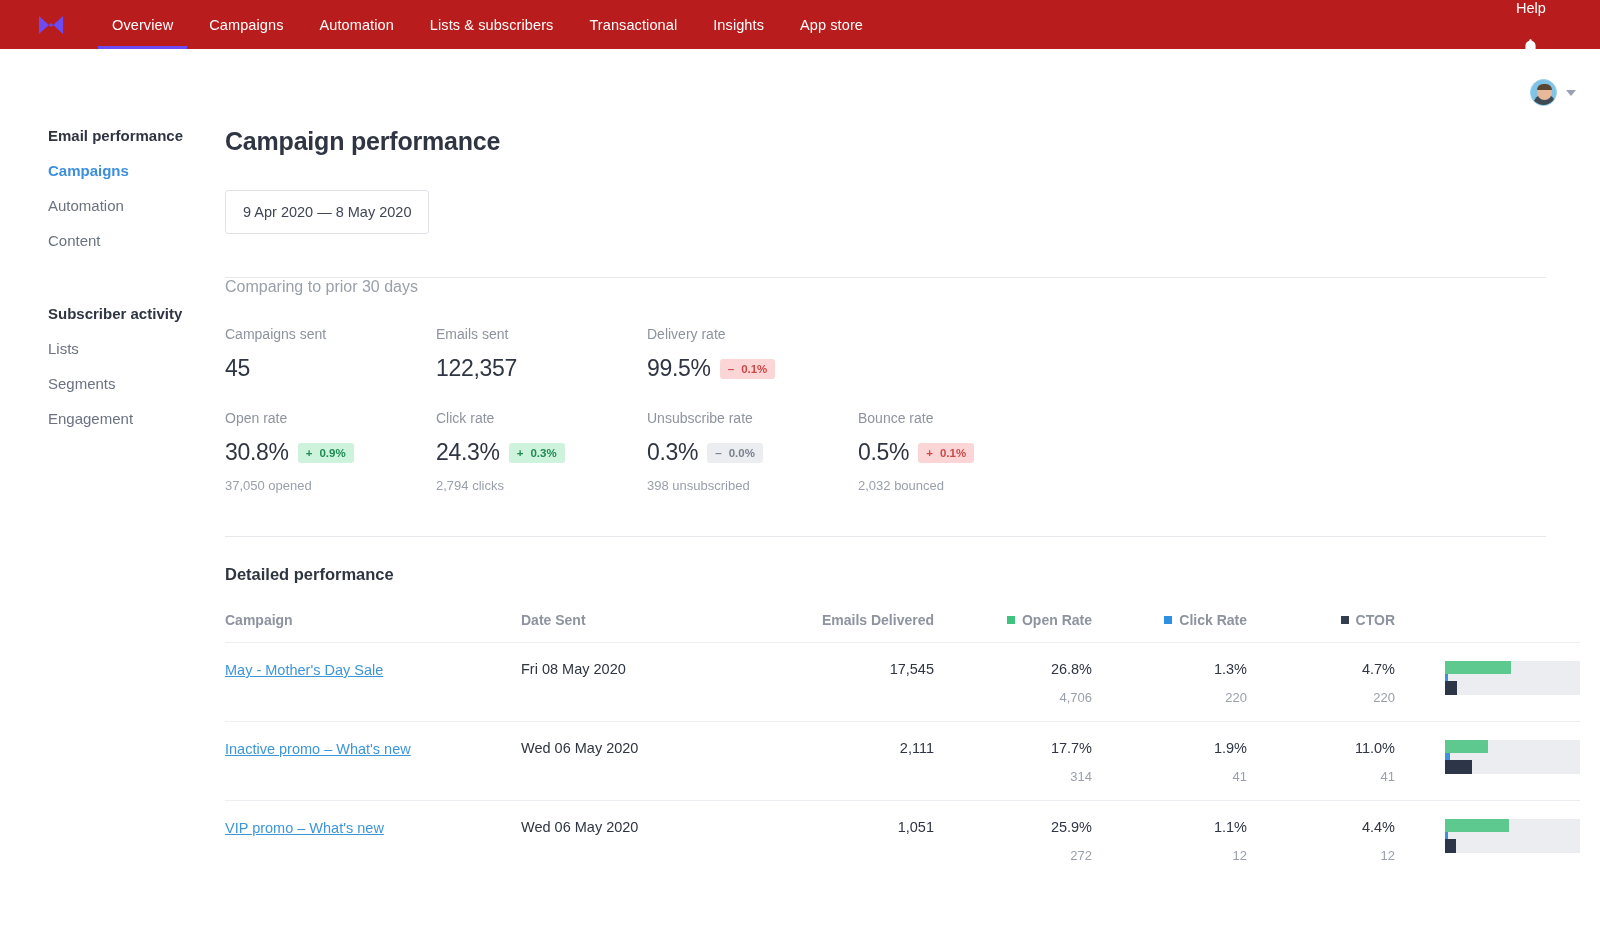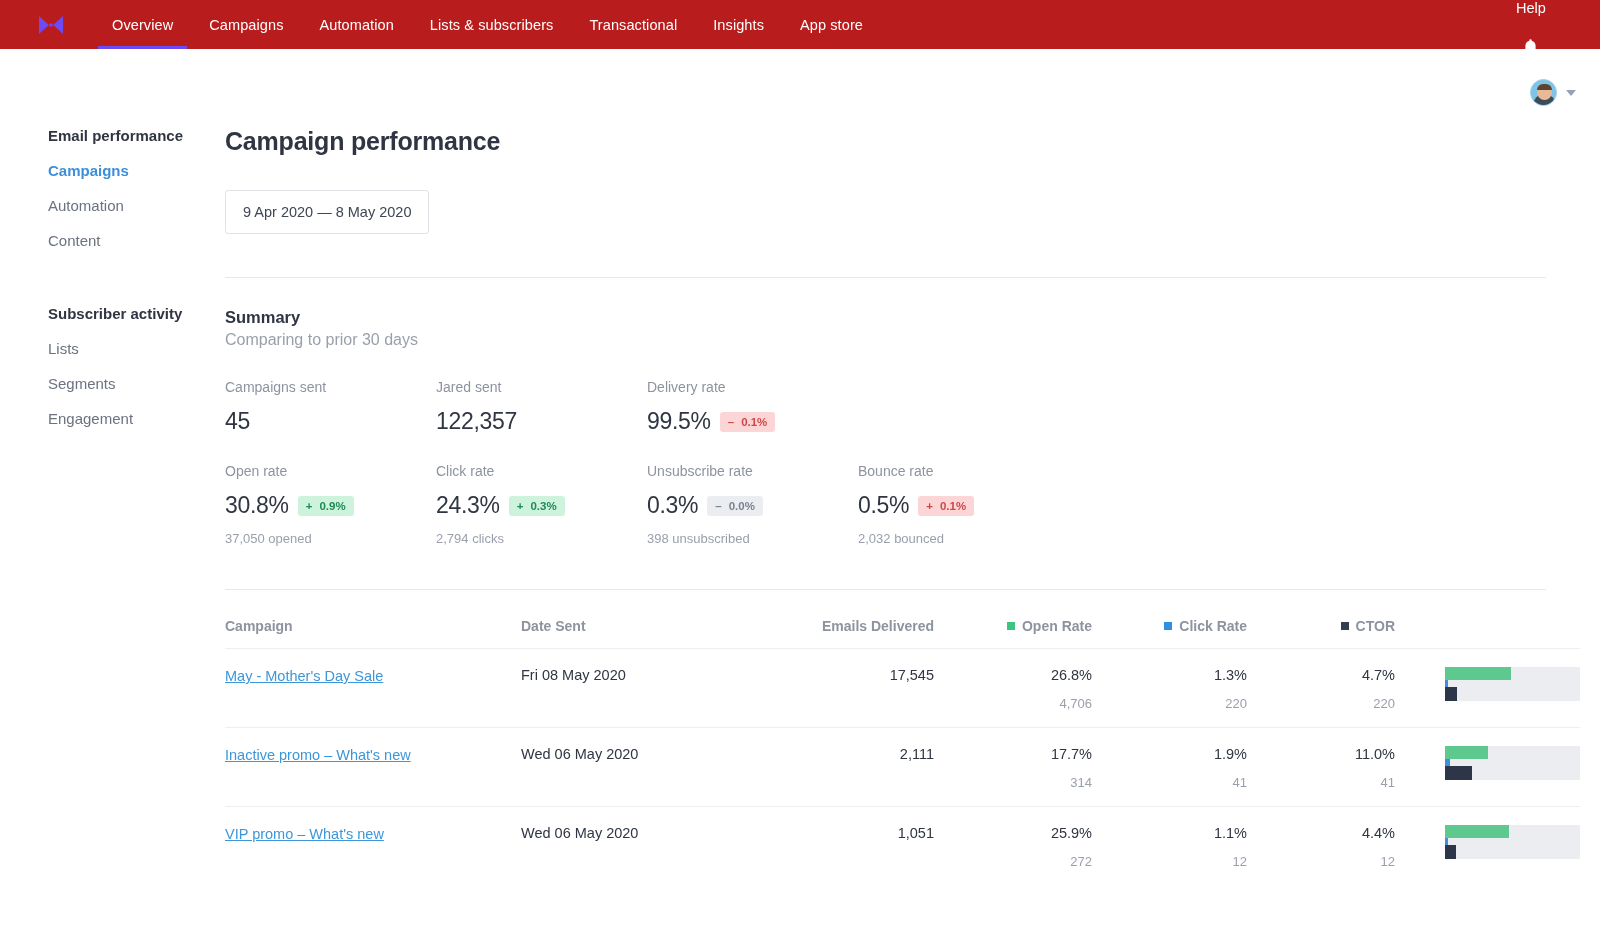--- a/index.html
+++ b/index.html
@@ -244,32 +244,31 @@
       <div class="side-item">Engagement</div>
     </div>
 
   <div class="content">
     <h1 class="page-title">Campaign performance</h1>
 
     <div class="daterange">9 Apr 2020 — 8 May 2020</div>
 
     <div class="divider"></div>
 
-    <div class="section-title">Summary</div>
     <div class="section-sub">Comparing to prior 30 days</div>
 
     <div class="metrics-row" id="metrics-row-1">
         <div class="metric">
           <div class="metric-label">Campaigns sent</div>
           <div class="metric-valrow">
             <div class="metric-value">45</div>
           </div>
         </div>
         <div class="metric">
-          <div class="metric-label">Jared sent</div>
+          <div class="metric-label">Emails sent</div>
           <div class="metric-valrow">
             <div class="metric-value">122,357</div>
           </div>
         </div>
         <div class="metric">
           <div class="metric-label">Delivery rate</div>
           <div class="metric-valrow">
             <div class="metric-value">99.5%</div>
             <div class="badge down">
               <span>–</span>
@@ -320,20 +319,21 @@
               <span>+</span>
               <span>0.1%</span>
             </div>
           </div>
           <div class="metric-sub">2,032 bounced</div>
         </div>
       </div>
 
     <div class="divider"></div>
 
+    <div class="section-title" style="margin-top:28px">Detailed performance</div>
 
     <div class="table">
       <div class="trow head">
         <div class="c-campaign th">Campaign</div>
         <div class="c-date th">Date Sent</div>
         <div class="c-delivered th">Emails Delivered</div>
         <div class="c-open th dot green">Open Rate</div>
         <div class="c-click th dot blue">Click Rate</div>
         <div class="c-ctor th dot navy">CTOR</div>
         <div class="c-bars"></div>

